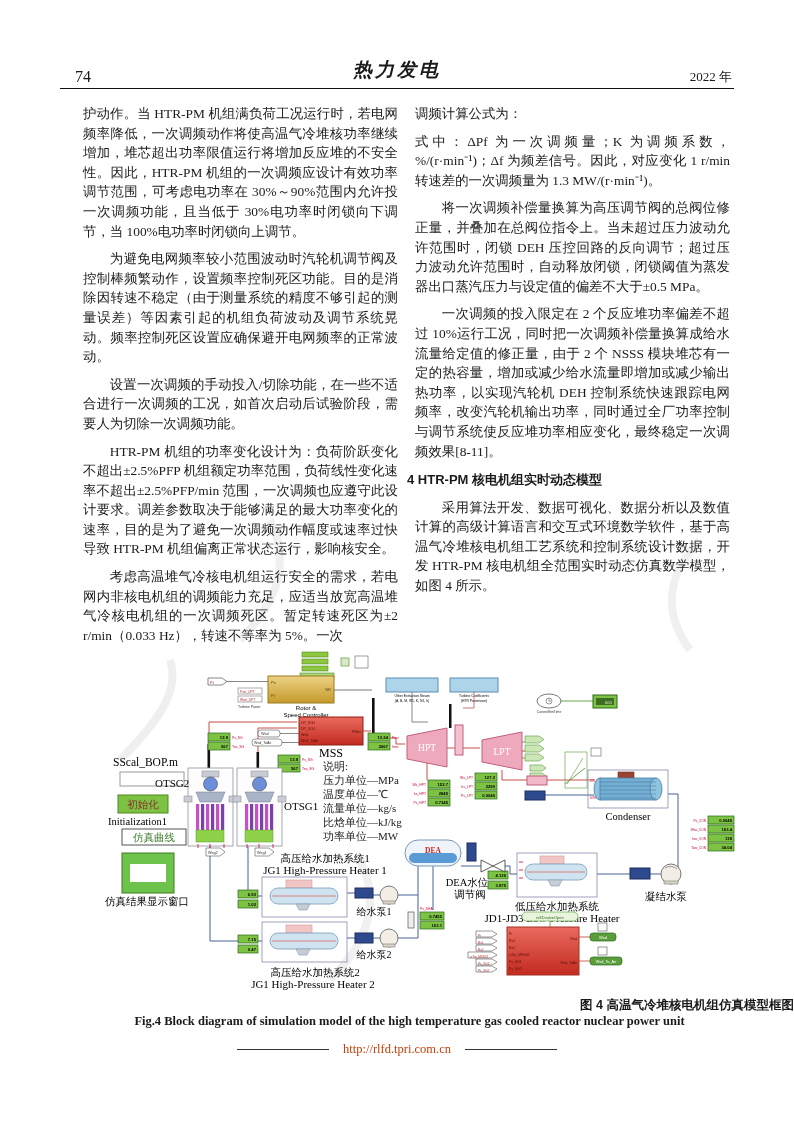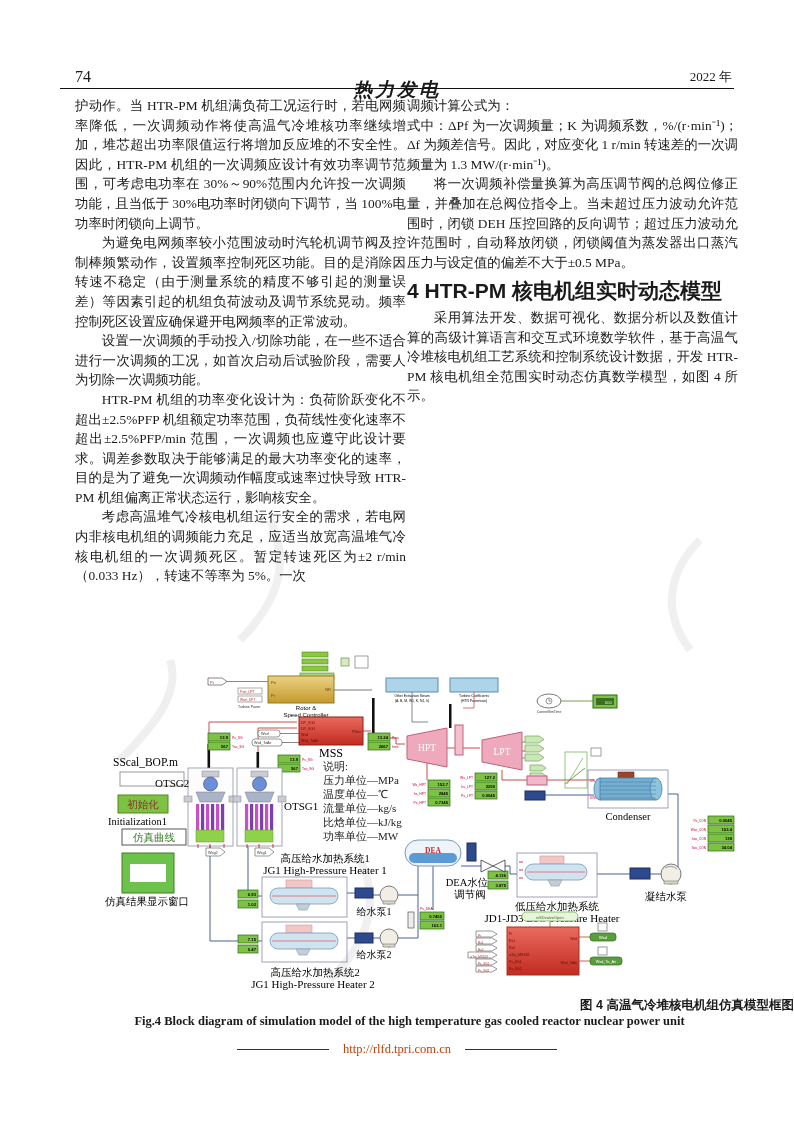--- a/index.html
+++ b/index.html
@@ -5,37 +5,37 @@
   * { margin:0; padding:0; box-sizing:border-box; }
   html,body { background:#ffffff; }
   #page {
     position:relative; width:794px; height:1123px; margin:0 auto;
     background:#ffffff; overflow:hidden;
     font-family:"Liberation Serif", serif; color:#1a1a1a;
   }
   
   .hdr-num  { position:absolute; top:68px; left:75px;  font-size:16px; }
   .hdr-year { position:absolute; top:68px; right:62px; font-size:13px; }
-  .hdr-jrn  { position:absolute; top:77px; left:0; width:100%; text-align:center;
+  .hdr-jrn  { position:absolute; top:57px; left:0; width:100%; text-align:center;
               font-size:19px; font-weight:bold; font-style:italic; letter-spacing:3px; }
   .hdr-rule { position:absolute; top:88px; left:60px; width:674px; height:0;
               border-top:1.6px solid #111; }
   
   .col { position:absolute; top:96px; width:331px; font-size:13.4px;
          line-height:19.6px; text-align:justify; }
   .col-left  { left:75px; }
   .col-right { left:407px; }
-  .col p { margin:0; }
+  .col p { margin:8px; }
   .ind { text-indent:2em; }
   .eq-row { display:flex; align-items:center; margin:1px 0; }
   .eq-body { flex:1; text-align:center; font-style:italic; font-size:13.8px; }
   .eq-body sub { font-style:italic; font-size:9px; }
   .eq-num { font-style:normal; font-size:13.4px; }
   .sec-heading { font-family:"Liberation Sans", sans-serif; font-weight:bold;
-                 font-size:21px; margin:9px 0 7px 0 !important; text-align:left; }
+                 font-size:13px; margin:9px 0 7px 0 !important; text-align:left; }
   
   #figure-svg { position:absolute; left:78px; top:648px; }
   #wm-svg { position:absolute; left:0; top:0; z-index:0; }
   .z1 { z-index:1; }
   svg text { font-family:"Liberation Sans", sans-serif; }
   text.serif { font-family:"Liberation Serif", serif; }
   
   .cap-zh { position:absolute; top:997px; left:0; width:100%; text-align:right;
             font-family:"Liberation Sans", sans-serif; font-weight:bold; font-size:12.5px; }
   .cap-en { position:absolute; top:1014px; left:0; width:100%; text-align:center;
@@ -69,20 +69,21 @@
     <p class="ind">为避免电网频率较小范围波动时汽轮机调节阀及控制棒频繁动作，设置频率控制死区功能。目的是消除因转速不稳定（由于测量系统的精度不够引起的测量误差）等因素引起的机组负荷波动及调节系统晃动。频率控制死区设置应确保避开电网频率的正常波动。</p>
     <p class="ind">设置一次调频的手动投入/切除功能，在一些不适合进行一次调频的工况，如首次启动后试验阶段，需要人为切除一次调频功能。</p>
     <p class="ind">HTR-PM 机组的功率变化设计为：负荷阶跃变化不超出±2.5%PFP 机组额定功率范围，负荷线性变化速率不超出±2.5%PFP/min 范围，一次调频也应遵守此设计要求。调差参数取决于能够满足的最大功率变化的速率，目的是为了避免一次调频动作幅度或速率过快导致 HTR-PM 机组偏离正常状态运行，影响核安全。</p>
     <p class="ind">考虑高温堆气冷核电机组运行安全的需求，若电网内非核电机组的调频能力充足，应适当放宽高温堆气冷核电机组的一次调频死区。暂定转速死区为±2 r/min（0.033 Hz），转速不等率为 5%。一次</p>
   </div>
 
   <div class="col col-right z1">
     <p>调频计算公式为：</p>
     <p>式中：ΔPf 为一次调频量；K 为调频系数，%/(r·min⁻¹)；Δf 为频差信号。因此，对应变化 1 r/min 转速差的一次调频量为 1.3 MW/(r·min⁻¹)。</p>
     <p class="ind">将一次调频补偿量换算为高压调节阀的总阀位修正量，并叠加在总阀位指令上。当未超过压力波动允许范围时，闭锁 DEH 压控回路的反向调节；超过压力波动允许范围时，自动释放闭锁，闭锁阈值为蒸发器出口蒸汽压力与设定值的偏差不大于±0.5 MPa。</p>
+    <p class="ind">一次调频的投入限定在 2 个反应堆功率偏差不超过 10%运行工况，同时把一次调频补偿量换算成给水流量给定值的修正量，由于 2 个 NSSS 模块堆芯有一定的热容量，增加或减少给水流量即增加或减少输出热功率，以实现汽轮机 DEH 控制系统快速跟踪电网频率，改变汽轮机输出功率，同时通过全厂功率控制与调节系统使反应堆功率相应变化，最终稳定一次调频效果[8-11]。</p>
     <p class="sec-heading">4 HTR-PM 核电机组实时动态模型</p>
     <p class="ind">采用算法开发、数据可视化、数据分析以及数值计算的高级计算语言和交互式环境数学软件，基于高温气冷堆核电机组工艺系统和控制系统设计数据，开发 HTR-PM 核电机组全范围实时动态仿真数学模型，如图 4 所示。</p>
   </div>
 
   <svg id="figure-svg" class="z1" width="660" height="347" viewBox="0 0 660 347">
     <defs>
       <linearGradient id="gradY" x1="0" y1="0" x2="0" y2="1">
         <stop offset="0" stop-color="#ecd184"></stop>
           <stop offset="1" stop-color="#c49a2c"></stop>
       </linearGradient>

